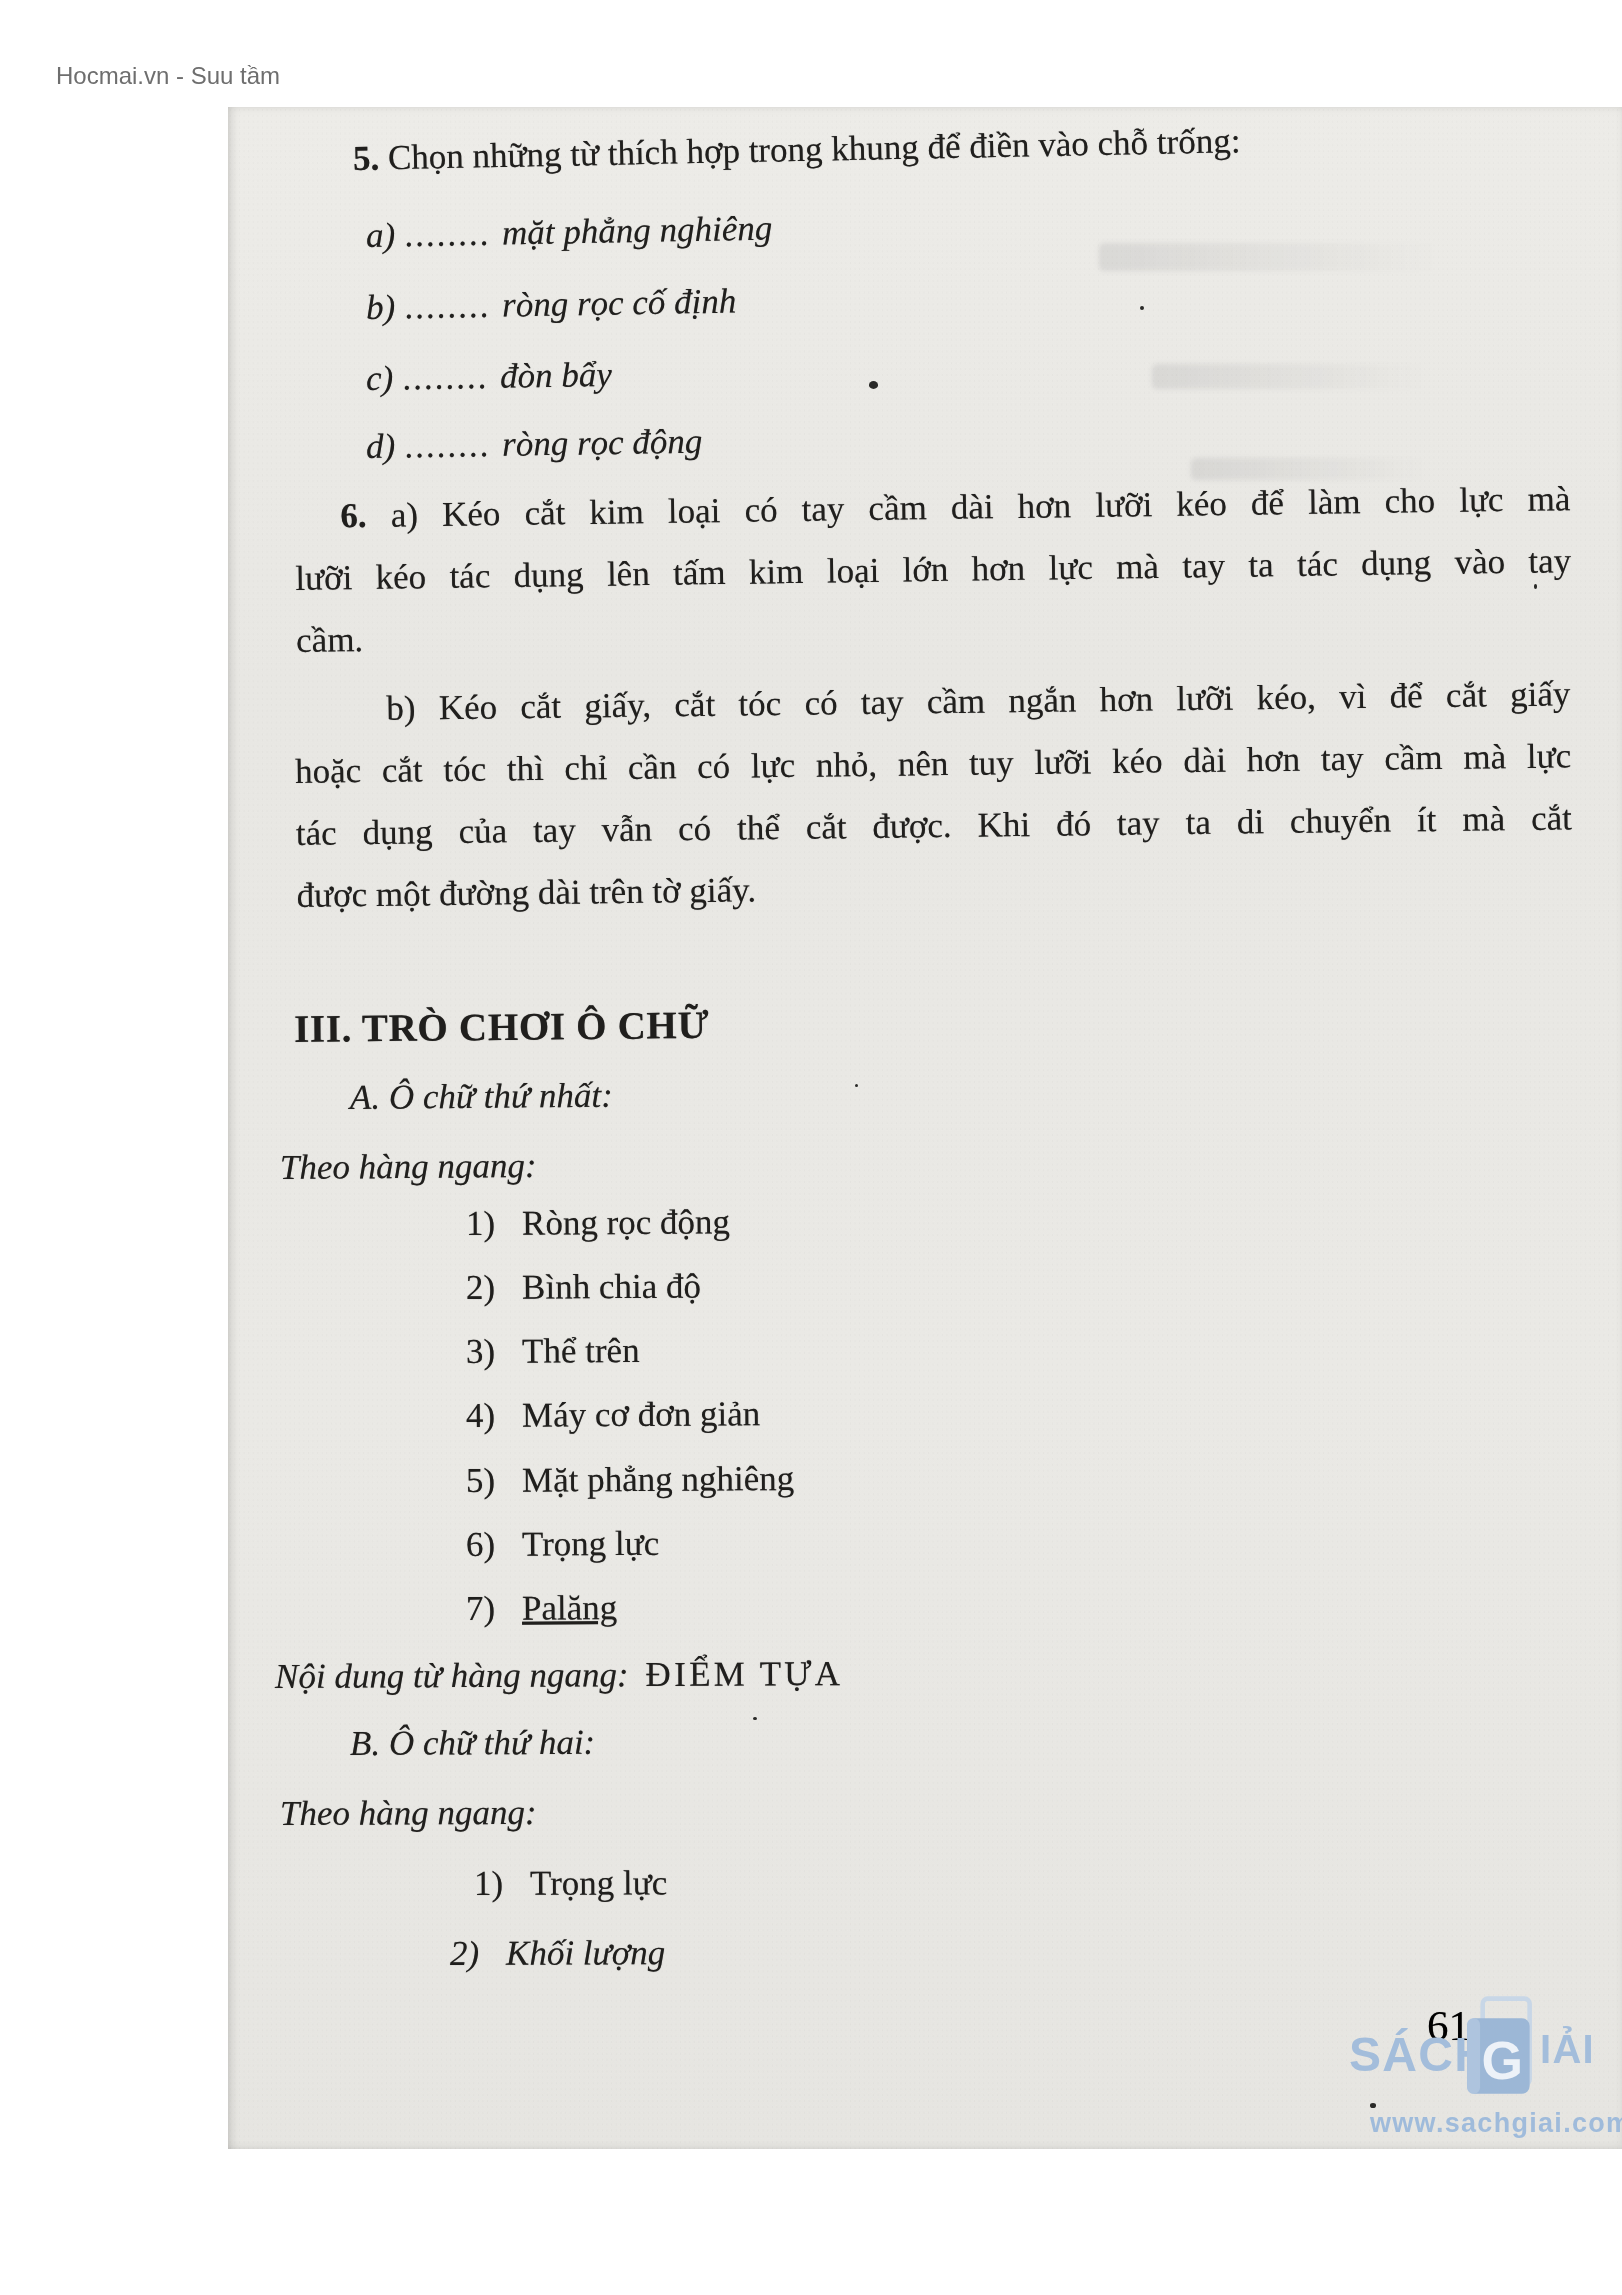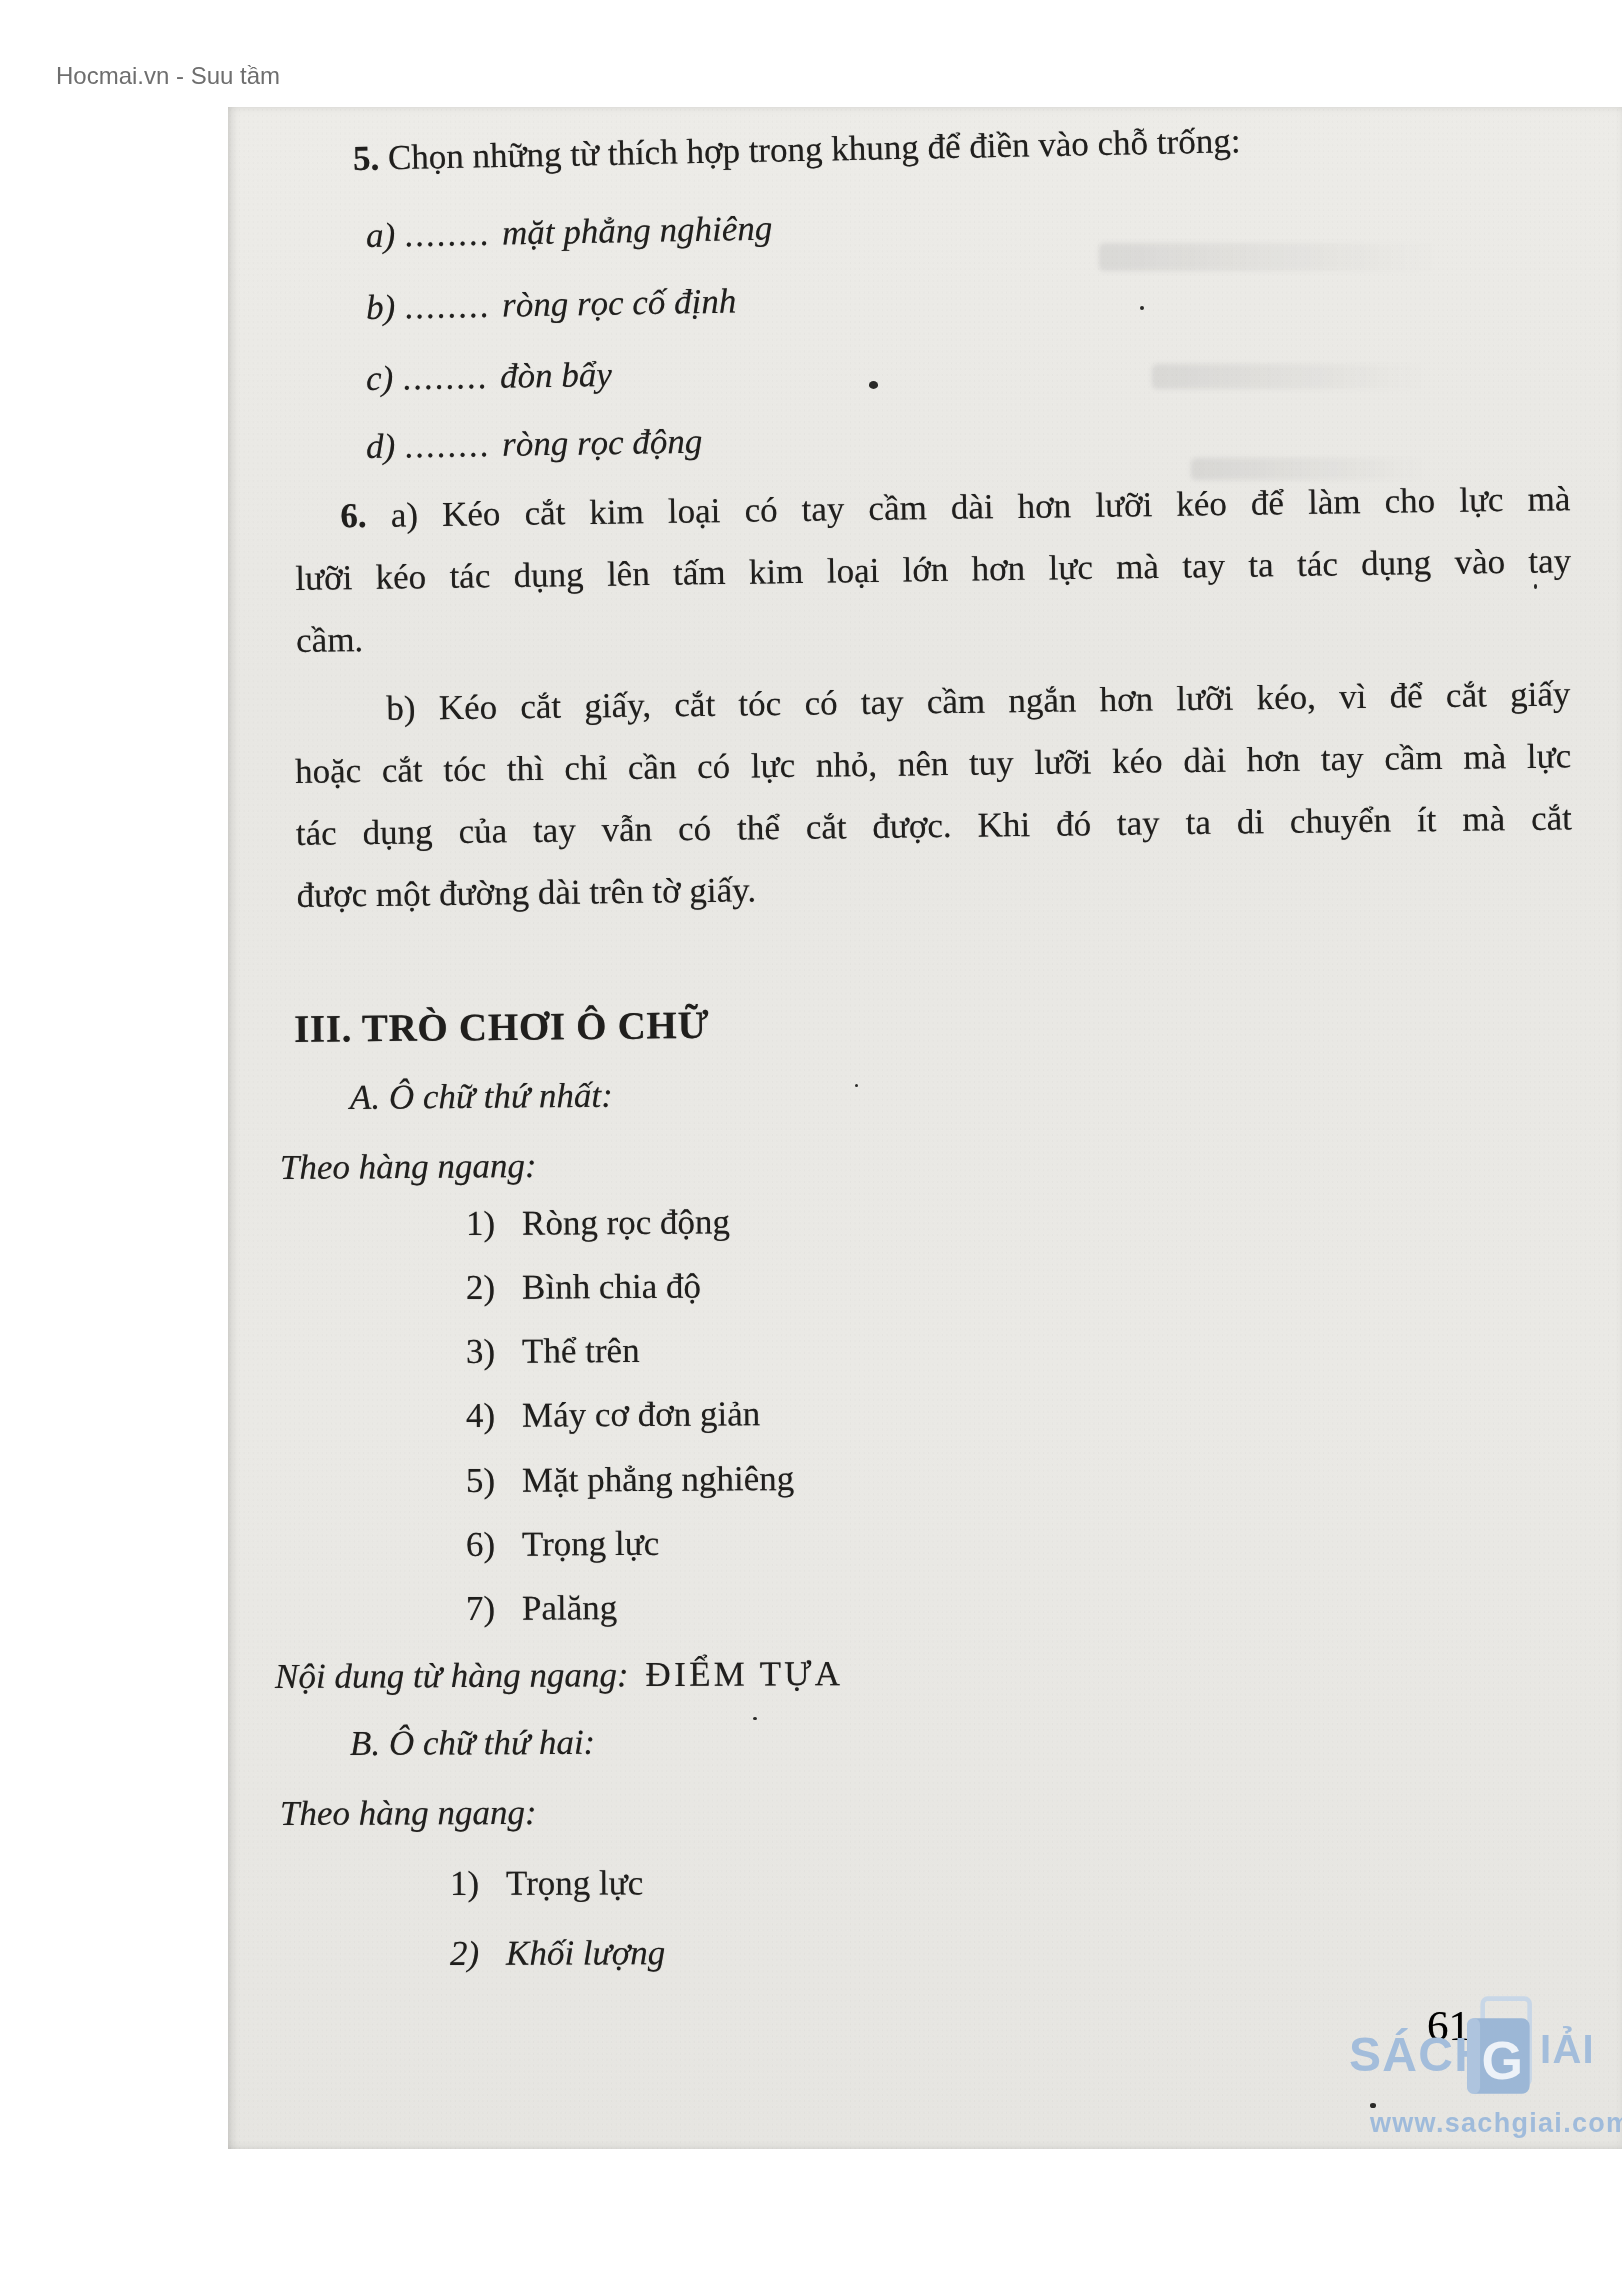--- a/index.html
+++ b/index.html
@@ -96,29 +96,29 @@
   <div class="ln sec-title" style="left:294px;top:1006px;transform:rotate(-0.55deg);">III. TRÒ CHƠI Ô CHỮ</div>
   <div class="ln it" style="left:350px;top:1078px;transform:rotate(-0.5deg);">A. Ô chữ thứ nhất:</div>
   <div class="ln it" style="left:280px;top:1148px;transform:rotate(-0.45deg);">Theo hàng ngang:</div>
 
   <div class="ln" style="left:466px;top:1204px;transform:rotate(-0.35deg);"><span class="rownum">1)</span><span>Ròng rọc động</span></div>
   <div class="ln" style="left:466px;top:1268px;transform:rotate(-0.35deg);"><span class="rownum">2)</span><span>Bình chia độ</span></div>
   <div class="ln" style="left:466px;top:1332px;transform:rotate(-0.35deg);"><span class="rownum">3)</span><span>Thể trên</span></div>
   <div class="ln" style="left:466px;top:1396px;transform:rotate(-0.35deg);"><span class="rownum">4)</span><span>Máy cơ đơn giản</span></div>
   <div class="ln" style="left:466px;top:1461px;transform:rotate(-0.35deg);"><span class="rownum">5)</span><span>Mặt phẳng nghiêng</span></div>
   <div class="ln" style="left:466px;top:1525px;transform:rotate(-0.35deg);"><span class="rownum">6)</span><span>Trọng lực</span></div>
-  <div class="ln" style="left:466px;top:1589px;transform:rotate(-0.35deg);"><span class="rownum">7)</span><span>Palăng</span></div>
+  <div class="ln" style="left:466px;top:1589px;transform:rotate(-0.35deg);text-decoration:underline;"><span class="rownum">7)</span><span>Palăng</span></div>
 
   <div class="ln it" style="left:275px;top:1657px;transform:rotate(-0.3deg);">
     <span>Nội dung từ hàng ngang:</span><span class="answer">ĐIỂM TỰA</span>
   </div>
 
   <div class="ln it" style="left:350px;top:1724px;transform:rotate(-0.3deg);">B. Ô chữ thứ hai:</div>
   <div class="ln it" style="left:280px;top:1794px;transform:rotate(-0.25deg);">Theo hàng ngang:</div>
-  <div class="ln" style="left:450px;top:1864px;transform:rotate(-0.2deg);"><span class="rownum">1)</span><span>Trọng lực</span></div>
+  <div class="ln" style="left:474px;top:1864px;transform:rotate(-0.2deg);"><span class="rownum">1)</span><span>Trọng lực</span></div>
   <div class="ln" style="left:450px;top:1934px;transform:rotate(-0.2deg);font-style:italic;"><span class="rownum">2)</span><span>Khối lượng</span></div>
 
   <div class="pageno">61</div>
 
   <div class="brand brand-sach">SÁCH</div>
   <div class="brand-icon">
     <svg width="72" height="103" viewBox="0 0 110 158" xmlns="http://www.w3.org/2000/svg">
       <rect x="30" y="4" width="72" height="132" rx="8" fill="none" stroke="#c2d3e8" stroke-width="7" opacity="0.85"></rect>
       <rect x="6" y="34" width="96" height="116" rx="12" fill="#9cb7d6"></rect>
       <rect x="6" y="34" width="20" height="116" rx="10" fill="#aec4de"></rect>

